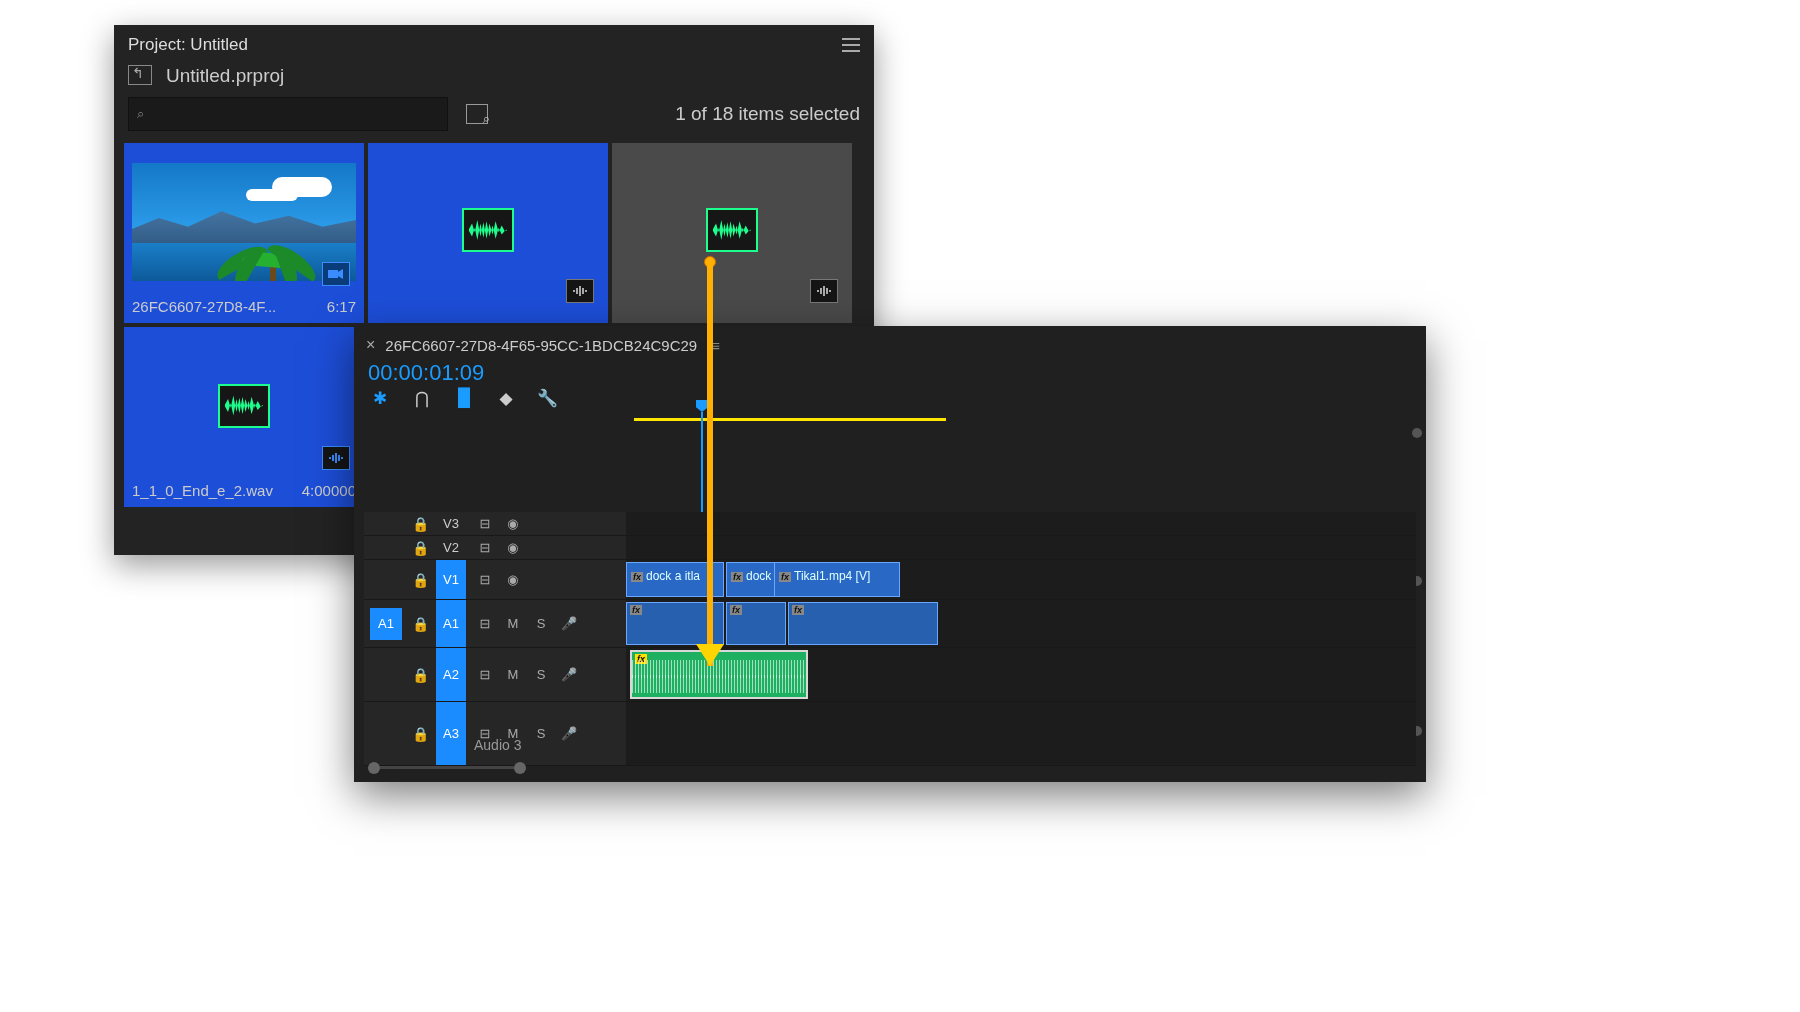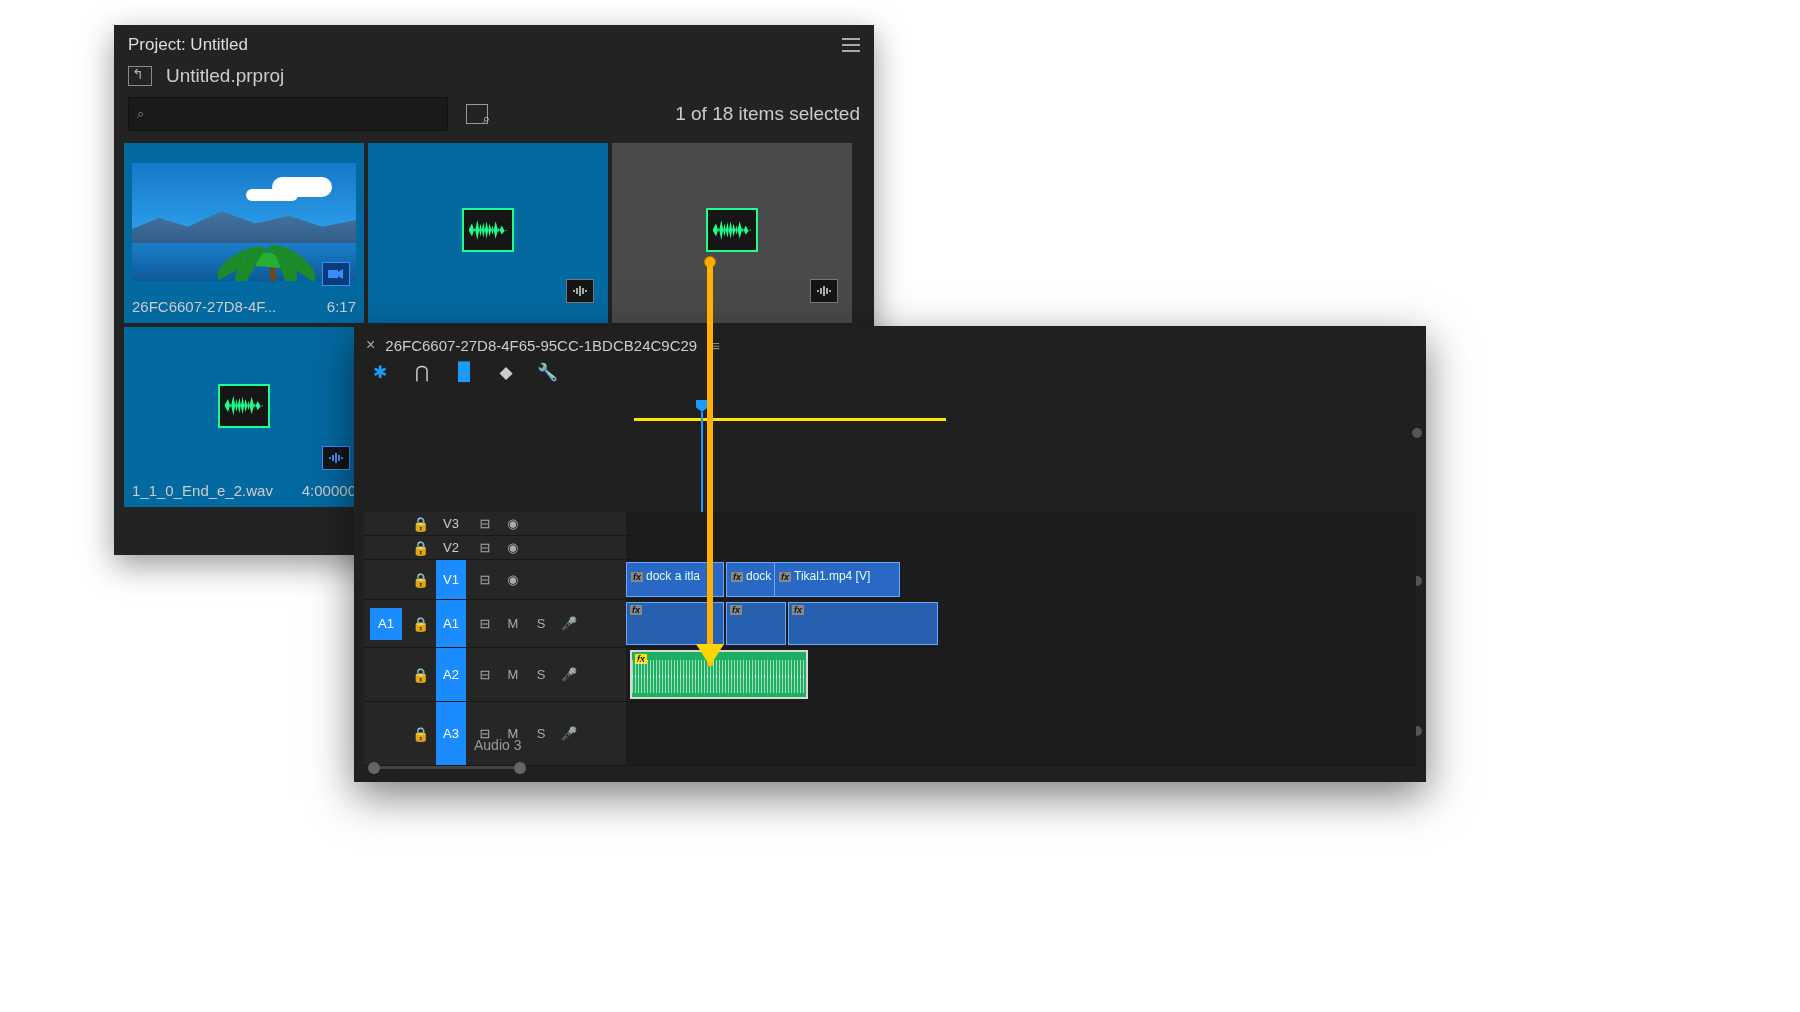--- a/index.html
+++ b/index.html
@@ -29,21 +29,20 @@
     align-items: center;
     justify-content: space-between;
     padding: 10px 14px 4px;
     font-size: 17px;
     color: #ddd;
   }
   .hamburger { width: 18px; height: 14px; display: flex; flex-direction: column; justify-content: space-between; }
   .hamburger span { display: block; height: 2px; background: #aaa; }
   .proj-sub {
     display: flex;
-    align-items: center;
     padding: 6px 14px 10px;
     gap: 14px;
   }
   .back-folder-icon {
     width: 24px; height: 20px; border: 1px solid #888; position: relative;
   }
   .back-folder-icon::before {
     content: "↰"; position: absolute; left: 3px; top: -1px; color: #aaa; font-size: 14px;
   }
   .proj-filename { font-size: 19px; color: #ccc; }
@@ -55,21 +54,21 @@
     display: flex; align-items: center; padding: 0 8px; color: #888;
   }
   .folder-search-icon { width: 22px; height: 20px; border: 1px solid #999; position: relative; }
   .folder-search-icon::after { content: "⌕"; position: absolute; right: -3px; bottom: -4px; color: #ccc; font-size: 13px; }
   .sel-text { margin-left: auto; font-size: 19px; color: #ccc; }
 
   .asset-grid {
     display: flex; flex-wrap: wrap; padding: 0 10px; gap: 4px;
   }
   .asset {
-    width: 240px; height: 180px; background: #0369a1; position: relative;
+    width: 240px; height: 180px; background: #1d4ed8; position: relative;
     display: flex; flex-direction: column; padding: 8px;
   }
   .asset.selected { background: #4a4a4a; }
   .asset .thumb {
     flex: 1; display: flex; align-items: center; justify-content: center;
     position: relative;
   }
   .asset .label-row { display: flex; justify-content: space-between; padding-top: 6px; font-size: 15px; color: #ccc; }
   .movie-badge {
     position: absolute; right: 6px; bottom: 6px; width: 28px; height: 24px;
@@ -325,20 +324,21 @@
     </div>
   </div>
 </div>
 
 <div class="timeline-panel">
   <div class="tl-header">
     <span class="tl-close">×</span>
     <span>26FC6607-27D8-4F65-95CC-1BDCB24C9C29</span>
     <span style="margin-left:4px;color:#888;">≡</span>
   </div>
+  <div class="tl-code">00:00:01:09</div>
   <div class="tl-toolbar">
     <span class="tl-tool active">✱</span>
     <span class="tl-tool">⋂</span>
     <span class="tl-tool active">▐▌</span>
     <span class="tl-tool">◆</span>
     <span class="tl-tool">🔧</span>
   </div>
 
   <div class="work-area"></div>
   <div class="playhead"></div>

